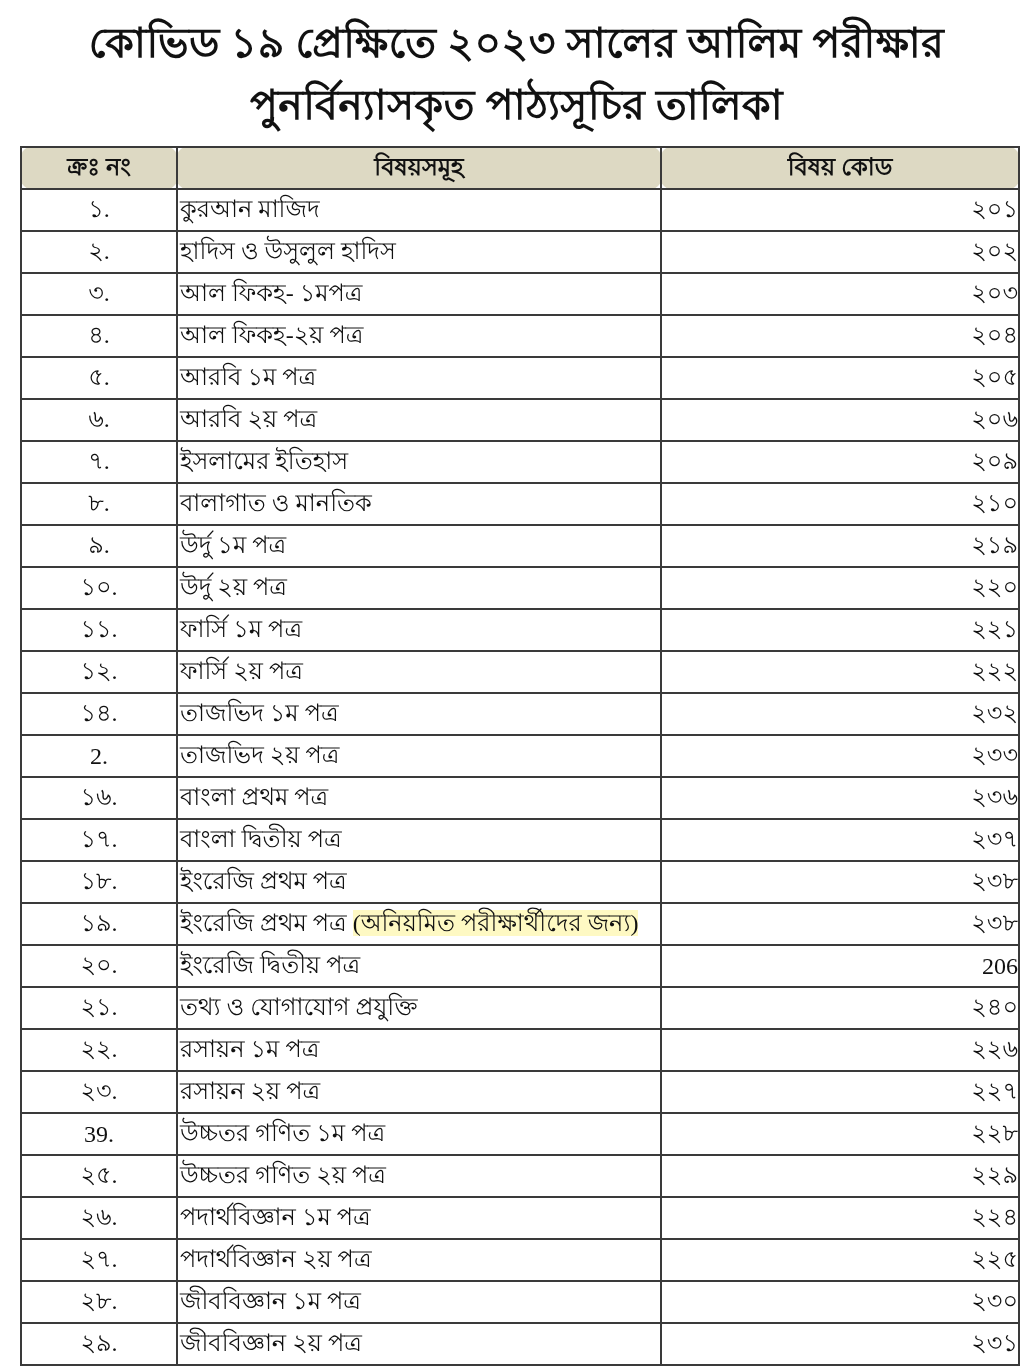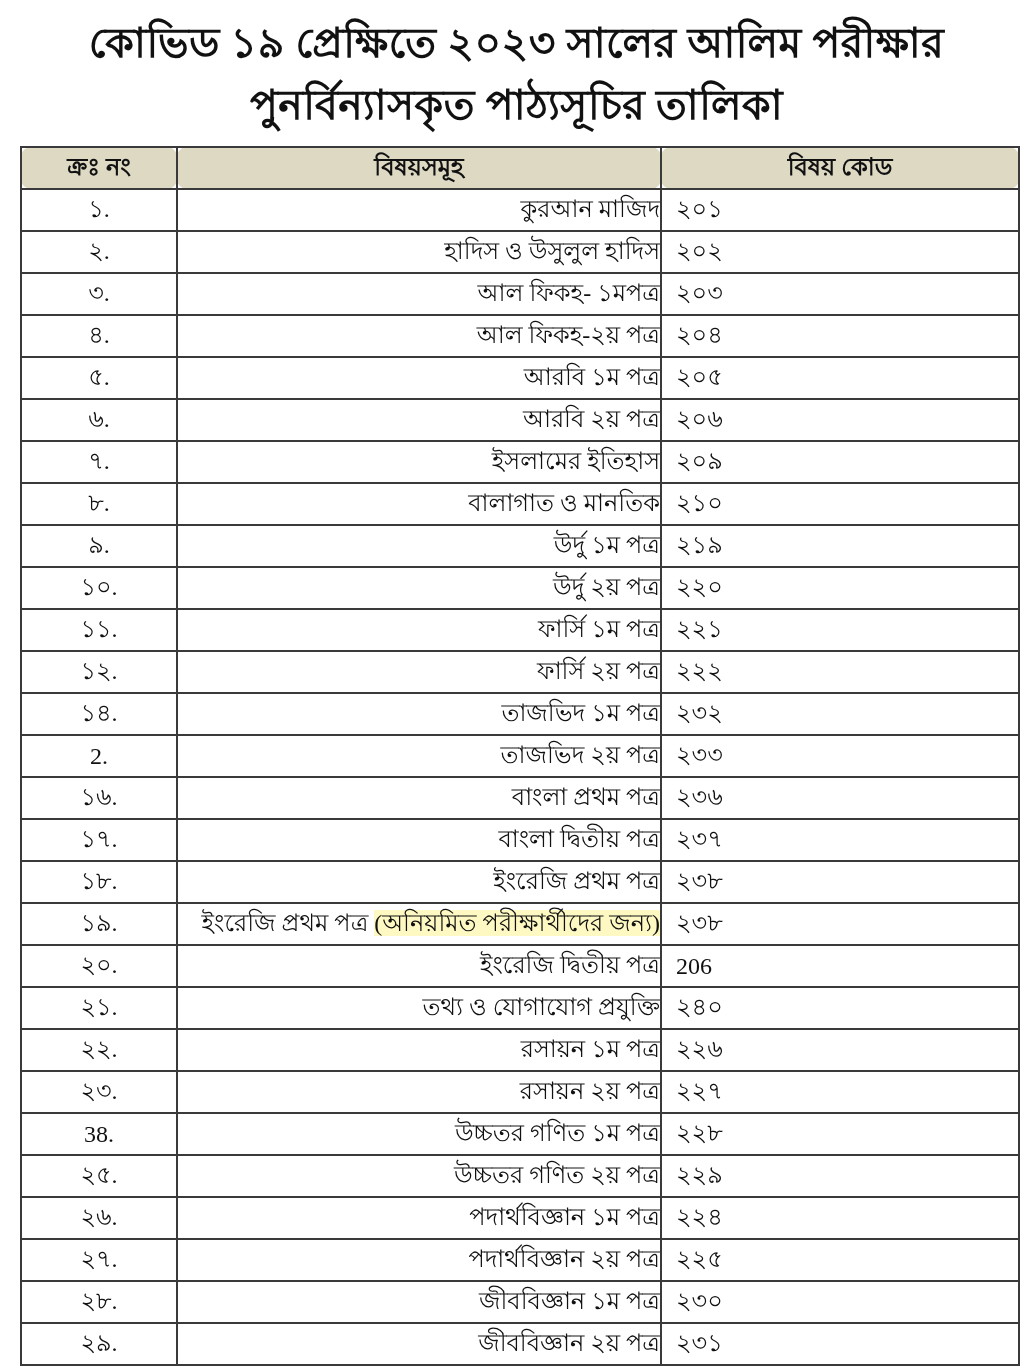--- a/index.html
+++ b/index.html
@@ -42,22 +42,22 @@
     height: 37px;
     font-weight: bold;
     text-align: center;
     border-radius: 10px;
   }
   .subject-table td { height: 33px; font-weight: 500; }
   .col-serial { width: 156px; }
   .col-subject { width: 484px; }
   .col-code { width: 358px; }
   td.cell-serial { text-align: center; }
-  td.cell-subject { padding-left: 17px; text-align: right; }
-  td.cell-code { padding-left: 14px; text-align: left; }
+  td.cell-subject { padding-left: 2px; text-align: left; }
+  td.cell-code { padding-left: 14px; text-align: right; }
   .highlight { background: #fef9c3; }
 </style>
 </head>
 <body>
 
 <div class="page">
 
   <div class="title-block">
     <div class="title-line">কোভিড ১৯ প্রেক্ষিতে ২০২৩ সালের আলিম পরীক্ষার</div>
     <div class="title-line">পুনর্বিন্যাসকৃত পাঠ্যসূচির তালিকা</div>
@@ -204,21 +204,21 @@
       <td class="cell-code">২২৬</td>
     </tr>
 
     <tr>
       <td class="cell-serial">২৩.</td>
       <td class="cell-subject">রসায়ন ২য় পত্র</td>
       <td class="cell-code">২২৭</td>
     </tr>
 
     <tr>
-      <td class="cell-serial">38.</td>
+      <td class="cell-serial">39.</td>
       <td class="cell-subject">উচ্চতর গণিত ১ম পত্র</td>
       <td class="cell-code">২২৮</td>
     </tr>
 
     <tr>
       <td class="cell-serial">২৫.</td>
       <td class="cell-subject">উচ্চতর গণিত ২য় পত্র</td>
       <td class="cell-code">২২৯</td>
     </tr>
 

